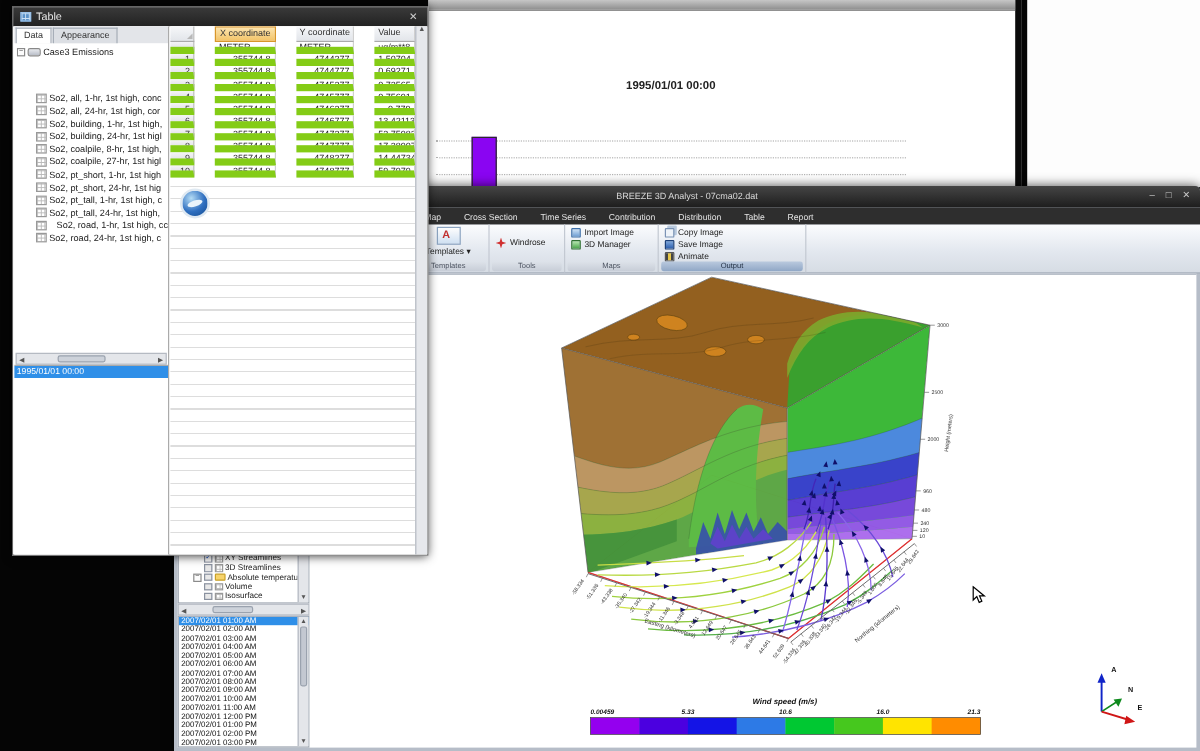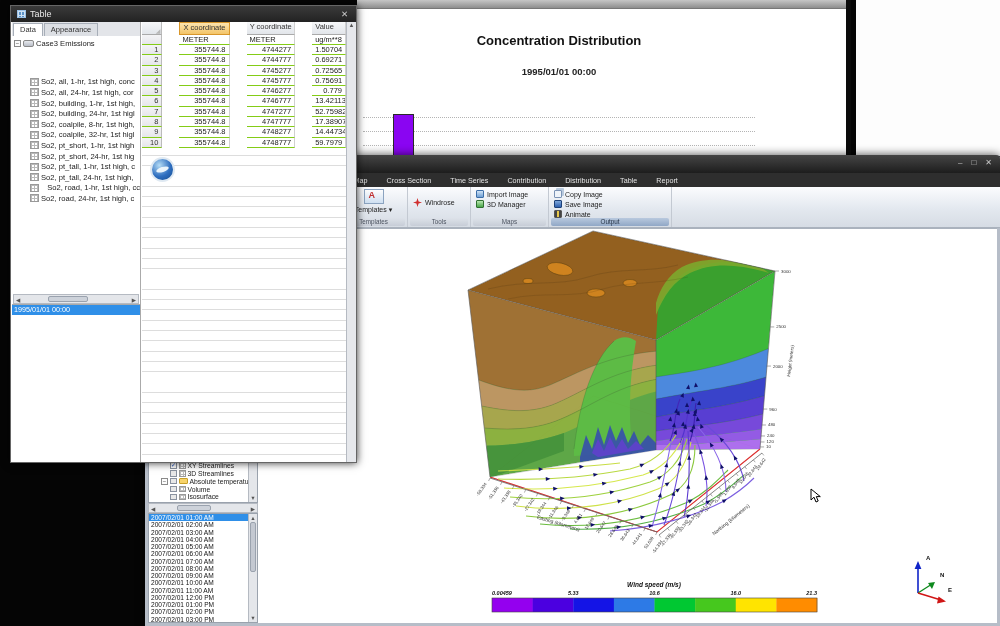--- a/index.html
+++ b/index.html
@@ -100,52 +100,52 @@
   .tw-row { display:flex; align-items:center; height:10.6px; gap:2px; font-size:7.6px; color:#222; white-space:nowrap; overflow:hidden; }
   .disk { width:11px; height:7px; background:linear-gradient(#e8eaee,#b9bec8); border:1px solid #888; border-radius:2px; flex:none; }
   .gicon2 { width:9px; height:8px; background:#fff; border:1px solid #999;
       background-image:linear-gradient(#b8b8b8 1px,transparent 1px),linear-gradient(90deg,#b8b8b8 1px,transparent 1px); background-size:3px 3px; flex:none; }
   .t-list { height:158px; border-top:1px solid #aaa; background:#fff; }
   .t-time { height:10px; line-height:10px; font-size:7.2px; padding-left:2px; background:#2f8fe8; color:#fff; }
   .t-grid { position:absolute; left:131px; top:0; right:10px; height:100%; font-size:7.5px; color:#222;
       background:repeating-linear-gradient(#fff 0 9.3px,#ddd 9.3px 10.3px); }
   .g-row { display:flex; height:10.3px; background:#fff;gap:17px; }
   .g-row.hdr { height:13px; } .g-row.unit { height:10px; }
-  .g-c { border-right:1px solid #d0d0d0; border-bottom:1px solid #84cc16; padding:0 3px; overflow:hidden; white-space:nowrap; }
+  .g-c { border-right:1px solid #d0d0d0; border-bottom:6px solid #84cc16; padding:0 3px; overflow:hidden; white-space:nowrap; }
   .c-rn { width:26px; background:linear-gradient(#f4f4f6,#e6e6ea); border-right:1px solid #bbb; text-align:right; color:#333; }
   .c-x { width:68px; } .c-y { width:66px; } .c-v { width:45px; }
   .hdr .g-c { background:linear-gradient(#f6f7f9,#e2e5ea); border-bottom:1px solid #aaa; color:#333; }
   .hdr .c-x { background:linear-gradient(#fce4ae,#f3c468); border:1px solid #d8962a; }
   .hdr .c-rn { position:relative; } .hdr .c-rn .tri { position:absolute; right:1px; bottom:0px; color:#b8b8b8; font-size:6px; }
   .num { text-align:right; }
   .t-vsb { position:absolute; right:0; top:0; width:10px; height:100%; background:#e6e8ec; border-left:1px solid #b5bac2; text-align:center; font-size:6px; color:#555; }
 </style>
 </head>
 <body>
 
 <div id="chart-win">
   <div class="ct-bar"></div>
-  <div id="chart-title">Concentration Distribution</div>
   <div id="chart-sub">1995/01/01 00:00</div>
   <div class="gridline" style="top:117px"></div>
   <div class="gridline" style="top:131px"></div>
   <div class="gridline" style="top:145px"></div>
   <div id="chart-bar"></div>
 </div>
 <div id="white-corner"></div>
 
 <div id="breeze-win">
   <div class="b-title">
     <div id="breeze-logo"></div>
     <div class="qat">
       <span class="qat-ic qat-folder"></span>
       <span class="qat-ic qat-leaf"></span>
       <span class="qat-ic qat-globe"></span>
       <span class="qat-drop">▾</span>
     </div>
+    <div class="w-title">BREEZE 3D Analyst - 07cma02.dat</div>
     <div class="w-btns">
       <span>–</span>
       <span>□</span>
       <span>✕</span>
     </div>
   </div>
 
   <div class="b-tabs" id="rb-tabs">
       <div class="r-tab">Home</div>
       <div class="r-tab">Data</div>
@@ -748,21 +748,21 @@
           <div class="tw-row" style="padding-left: 16px;">
             <span class="gicon2"></span>
             <span>So2, building, 24-hr, 1st higl</span>
           </div>
           <div class="tw-row" style="padding-left: 16px;">
             <span class="gicon2"></span>
             <span>So2, coalpile, 8-hr, 1st high,</span>
           </div>
           <div class="tw-row" style="padding-left: 16px;">
             <span class="gicon2"></span>
-            <span>So2, coalpile, 32-hr, 1st higl</span>
+            <span>So2, coalpile, 27-hr, 1st higl</span>
           </div>
           <div class="tw-row" style="padding-left: 16px;">
             <span class="gicon2"></span>
             <span>So2, pt_short, 1-hr, 1st high</span>
           </div>
           <div class="tw-row" style="padding-left: 16px;">
             <span class="gicon2"></span>
             <span>So2, pt_short, 24-hr, 1st hig</span>
           </div>
           <div class="tw-row" style="padding-left: 16px;">

